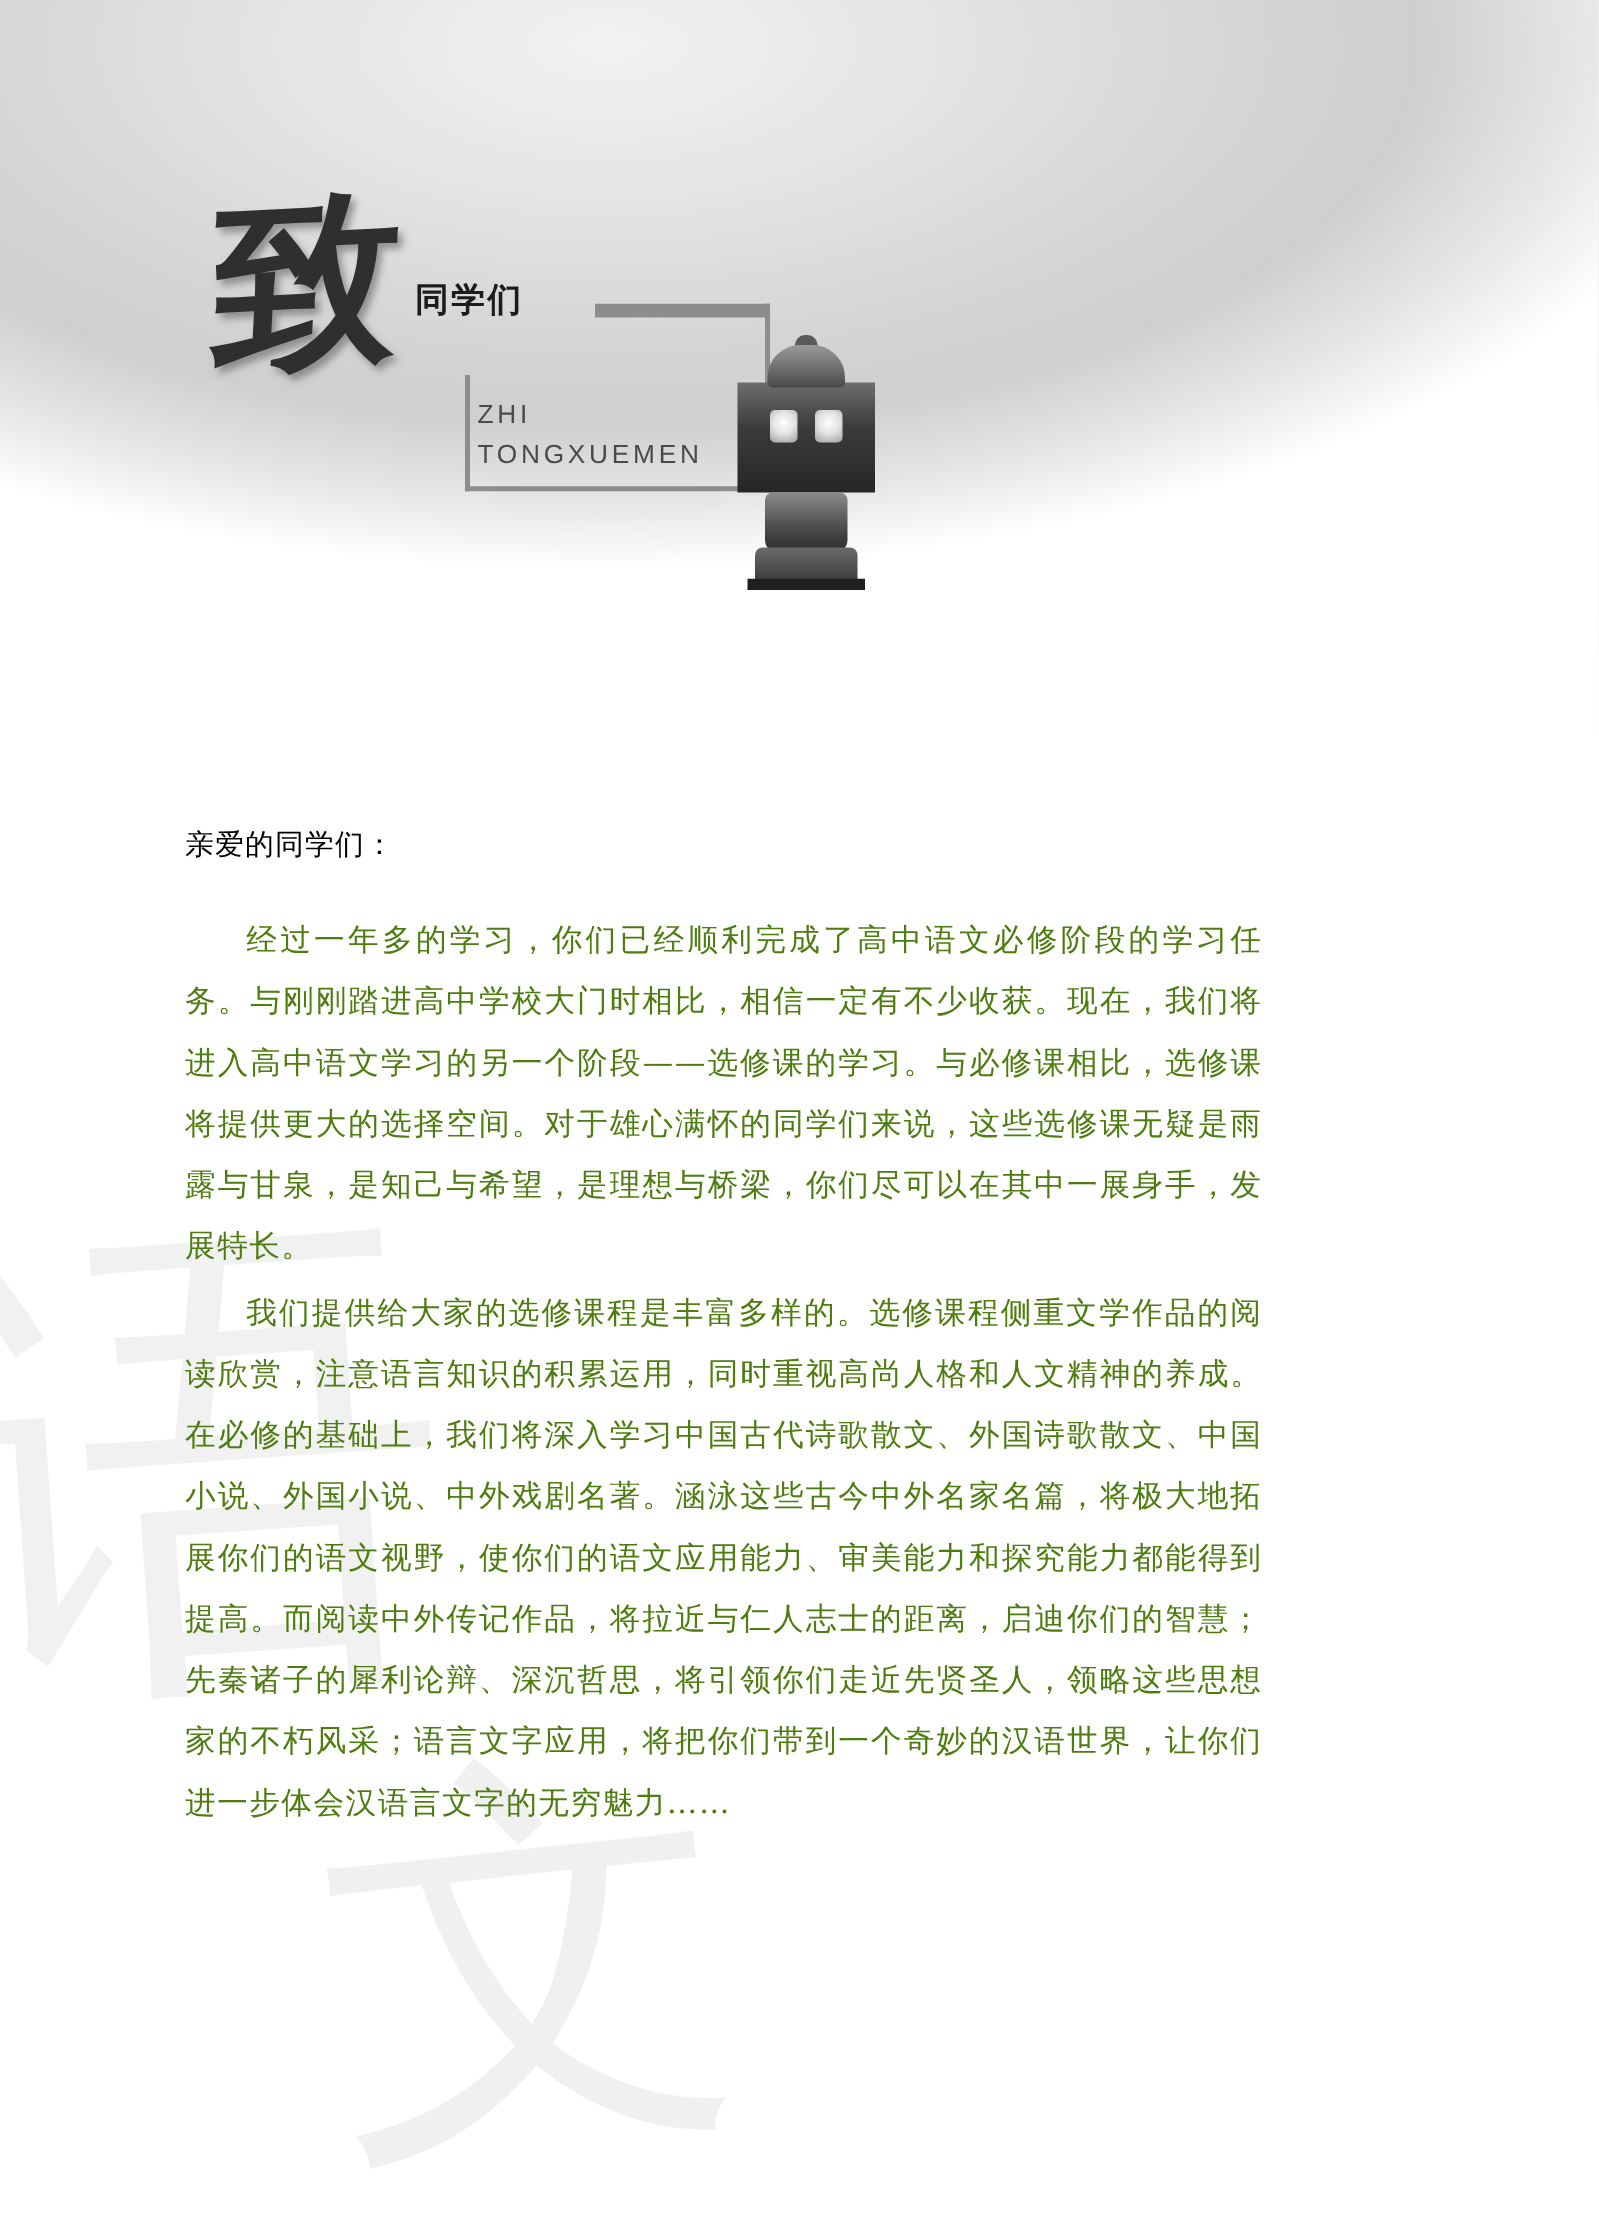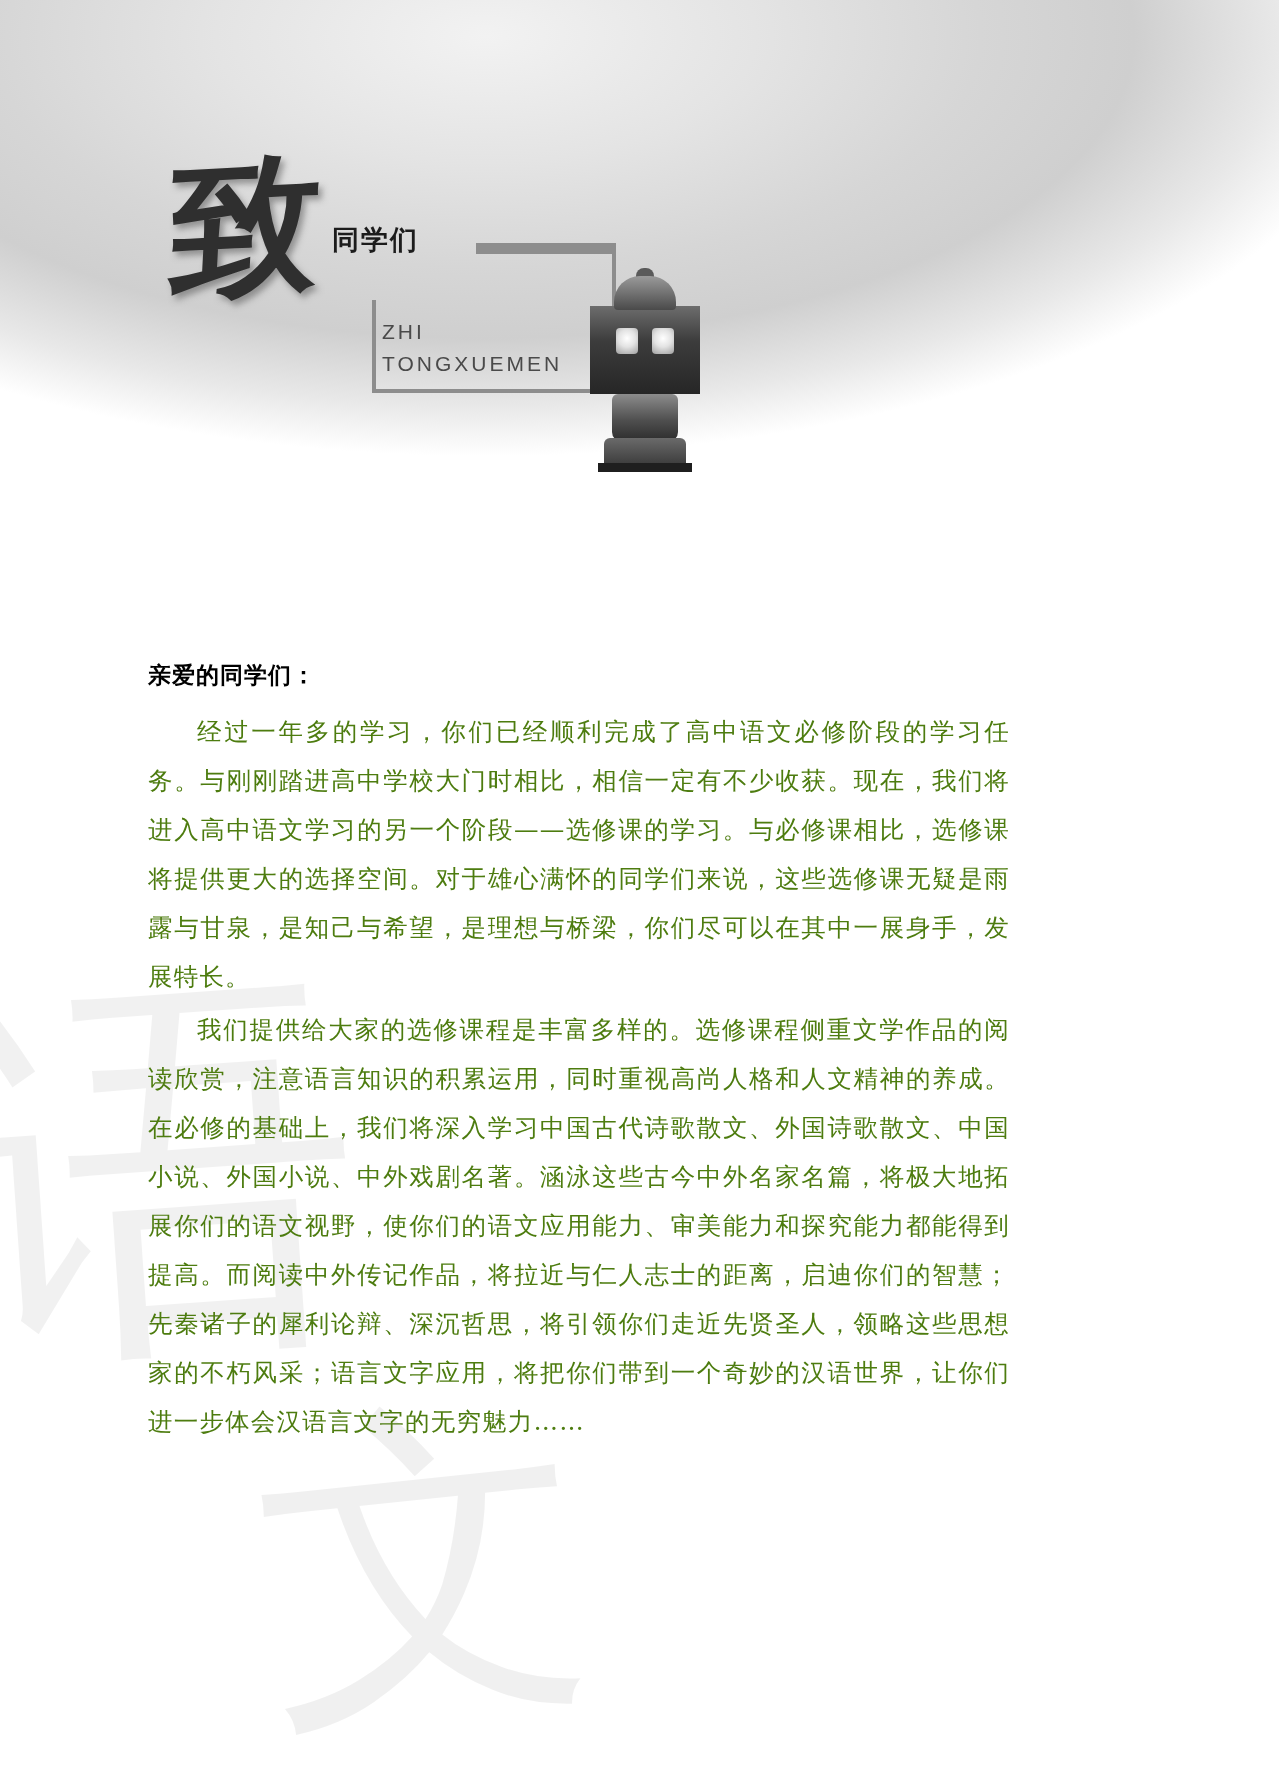--- a/index.html
+++ b/index.html
@@ -212,24 +212,24 @@
   
   .letter {
     position: absolute;
     left: 148px;
     top: 660px;
     width: 862px;
   }
   .salutation {
     font-family: "DejaVu Serif", "Liberation Serif", serif;
     font-size: 23px;
-    font-weight: 700;
+    font-weight: 400;
     color: #000000;
     letter-spacing: 1px;
-    margin-bottom: 16px;
+    margin-bottom: 36px;
   }
   .para {
     font-family: "DejaVu Serif", "Liberation Serif", serif;
     font-size: 24.5px;
     line-height: 49px;
     color: #4d7c0f;
     text-align: justify;
     text-justify: inter-ideograph;
     text-indent: 2em;
     letter-spacing: 1.2px;

